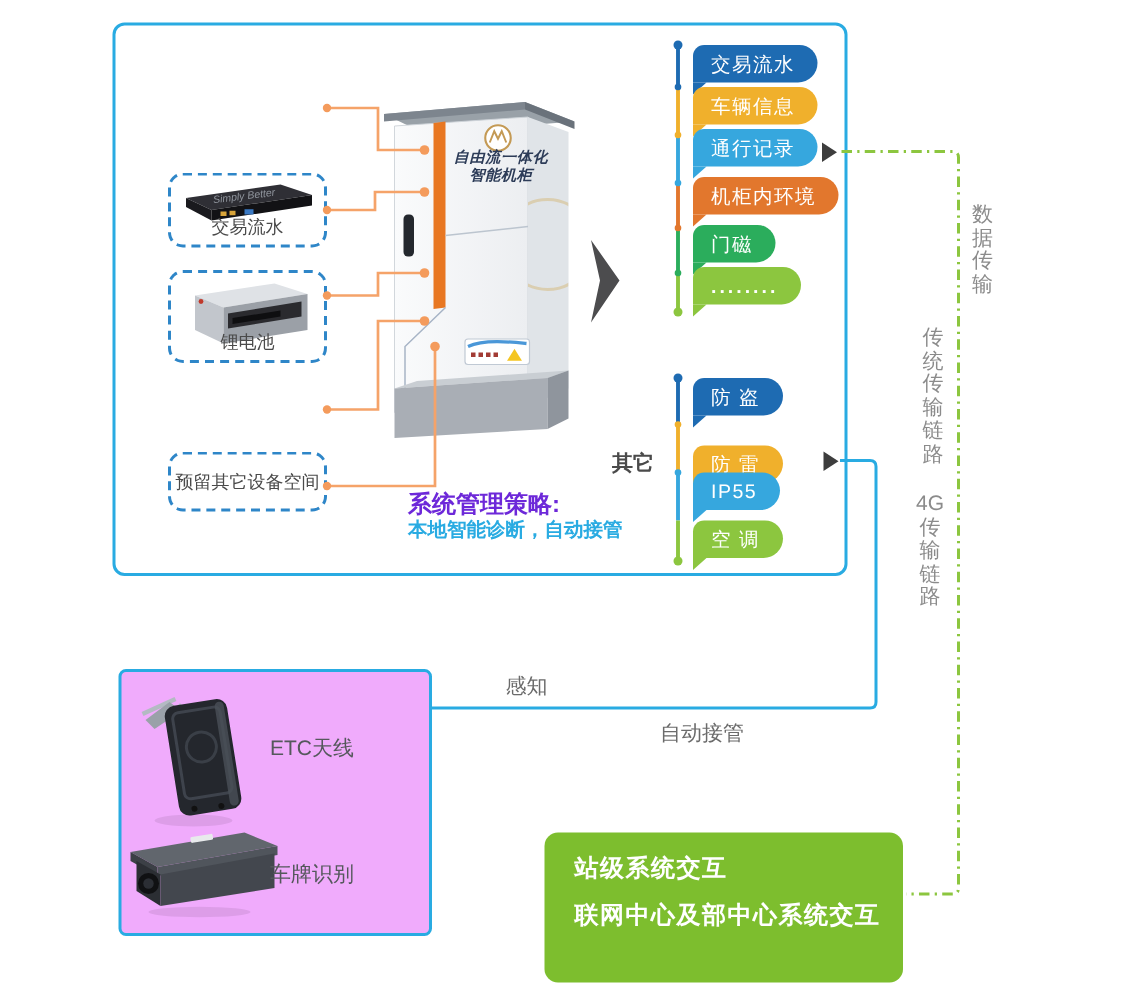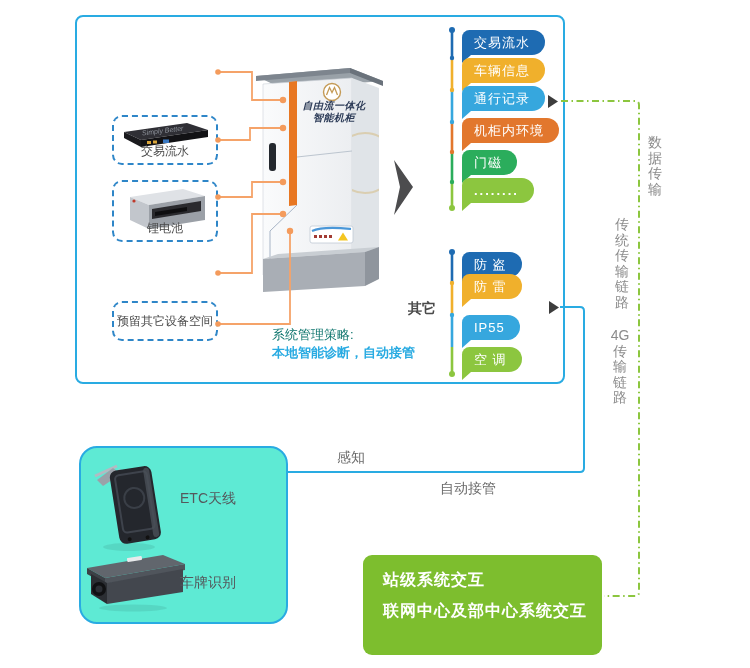--- a/index.html
+++ b/index.html
@@ -3,21 +3,21 @@
 <meta charset="utf-8">
 <style>
   html,body{margin:0;padding:0;background:#fff;}
   #canvas{position:relative;width:750px;height:668px;background:#ffffff;overflow:hidden;
           font-family:"Liberation Sans","DejaVu Sans",sans-serif;}
   .layer{position:absolute;inset:0;}
   
   .main-box{position:absolute;left:75px;top:15px;width:486px;height:365px;
             border:2px solid #29abe2;border-radius:8px;background:#fff;}
   .field-box{position:absolute;left:79px;top:446px;width:205px;height:174px;
-             border:2px solid #29abe2;border-radius:18px;background:#5eead4;}
+             border:2px solid #29abe2;border-radius:5px;background:#f0abfc;}
   .green-box{position:absolute;left:363px;top:555px;width:239px;height:100px;
              background:#7dbe2e;border-radius:9px;color:#fff;font-weight:bold;
              font-size:16px;box-sizing:border-box;padding:9px 0 0 20px;}
   .green-box div{line-height:31px;white-space:nowrap;letter-spacing:1px;}
   
   .dev-box{position:absolute;left:112px;width:106px;border:2px dashed #2e86c8;border-radius:10px;
            box-sizing:border-box;display:flex;flex-direction:column;align-items:center;
            justify-content:flex-end;padding-bottom:3px;background:#fff;}
   .dev-img{position:absolute;left:50%;transform:translateX(-50%);top:2px;}
   .dev-label{font-size:12px;color:#4a4a4a;white-space:nowrap;position:relative;z-index:2;}
@@ -27,21 +27,21 @@
   .cab-title{position:absolute;left:44px;top:45px;width:74px;text-align:center;font-size:10px;
              font-weight:bold;font-style:italic;color:#2d3c58;line-height:12px;letter-spacing:0.5px;}
   
   .pill{position:absolute;left:462px;height:25px;line-height:25px;padding:0 15px 0 12px;
         color:#fff;font-size:13px;letter-spacing:1px;background:var(--c);
         border-radius:8px 13px 14px 0;white-space:nowrap;z-index:2;}
   .pill::after{content:"";position:absolute;left:0;top:100%;width:0;height:0;
         border-top:8px solid var(--c);border-right:9px solid transparent;}
   .pill.dots{font-weight:bold;letter-spacing:2px;}
   
-  .strategy-title{position:absolute;left:272px;top:326px;font-size:13px;font-weight:normal;color:#0f766e;}
+  .strategy-title{position:absolute;left:272px;top:326px;font-size:16px;font-weight:bold;color:#6d28d9;}
   .strategy-desc{position:absolute;left:272px;top:344px;font-size:13px;font-weight:bold;color:#29abe2;}
   .other-label{position:absolute;left:408px;top:300px;font-size:14px;font-weight:bold;color:#4a4a4a;}
   .sense-label{position:absolute;left:337px;top:449px;font-size:14px;color:#6b6b6b;}
   .field-label{position:absolute;left:440px;top:480px;font-size:14px;color:#6b6b6b;}
   .f-dev-label{position:absolute;font-size:14px;color:#55585c;}
   
   .vlabel{position:absolute;width:22px;color:#8b8b8b;font-size:14px;line-height:15.5px;text-align:center;}
   .vlabel div{white-space:nowrap;}
   
   #wires{position:absolute;left:0;top:0;z-index:5;pointer-events:none;}
@@ -141,21 +141,21 @@
     <div class="pill" style="top: 58px; text-align: right; --c: #f0b02c;">车辆信息</div>
     <div class="pill" style="top: 86px; --c: #36a7de;">通行记录</div>
     <div class="pill" style="top: 118px; --c: #e2772d;">机柜内环境</div>
     <div class="pill" style="top: 150px; --c: #2bad5c;">门磁</div>
     <div class="pill dots" style="top: 178px; --c: #8cc63f;">........</div>
   </div>
 
   <div class="other-label">其它</div>
   <div class="layer">
     <div class="pill" style="top: 252px; --c: #1e6bb2;">防 盗</div>
-    <div class="pill" style="top: 274px; --c: #f0b02c;">防 雷</div>
+    <div class="pill" style="top: 297px; --c: #f0b02c;">防 雷</div>
     <div class="pill" style="top: 315px; --c: #36a7de;">IP55</div>
     <div class="pill" style="top: 347px; --c: #8cc63f;">空 调</div>
   </div>
 
   <div class="field-box">
     <svg style="position:absolute;left:6px;top:6px;" width="82" height="98" viewBox="0 0 82 98">
       <path d="M34,16 L16,30" stroke="#b3bac2" stroke-width="3" fill="none"></path>
       <path d="M8,22 L30,12" stroke="#b3bac2" stroke-width="3" fill="none"></path>
       <polygon points="10,26 26,14 34,20 16,32" fill="#9aa1a9"></polygon>
       <g transform="rotate(-9 48 55)">

